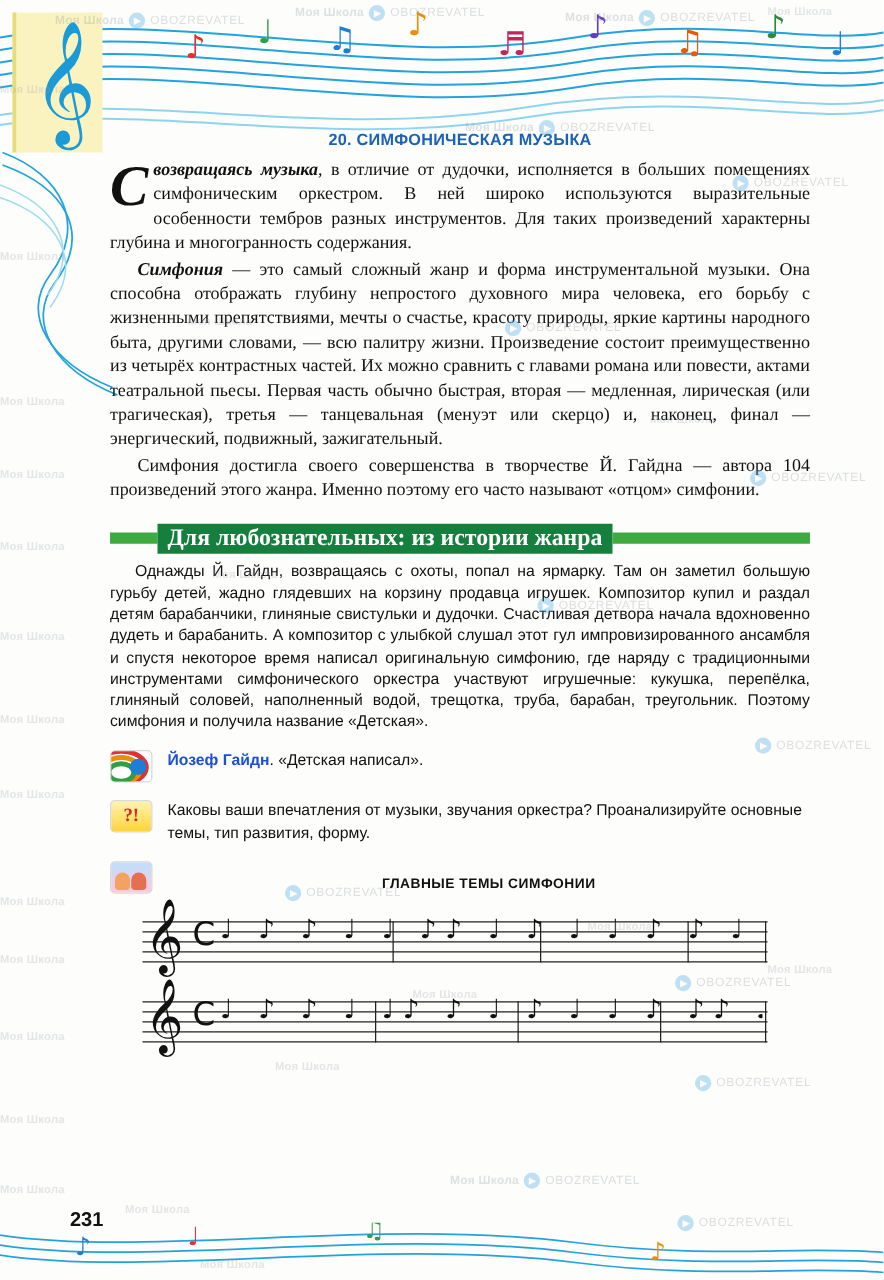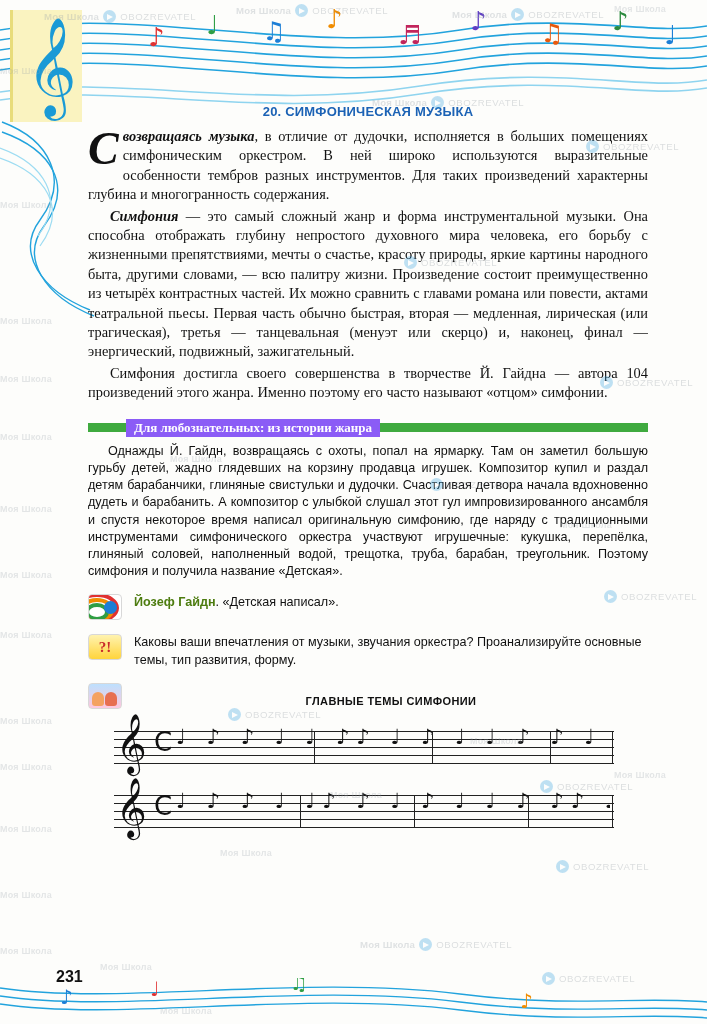--- a/index.html
+++ b/index.html
@@ -102,24 +102,24 @@
     align-items: center;
     gap: 0px;
   }
   .gbar {
     height: 9px;
     background: #3faa3f;
     flex: 0 0 38px;
   }
   .gbar.right { flex: 1 1 auto; }
   .curious-head .label {
-    background: #8b5cf6;
+    background: #15803d;
     color: #fff;
     font-weight: bold;
-    font-size: 13px;
+    font-size: 19px;
     padding: 1px 8px;
     white-space: nowrap;
     font-family: "Liberation Serif", serif;
   }
 
   .curious-body p {
     font-family: "Liberation Sans", sans-serif;
     font-size: 12.6px;
     line-height: 17.2px;
     text-align: justify;
@@ -165,21 +165,21 @@
   .icon-badge.photo .p2 { position:absolute; right:4px; bottom:2px; width:12px; height:14px; border-radius:6px 6px 3px 3px; background:#e76f51; }
 
   .icon-text {
     flex: 1 1 auto;
     font-family: "Liberation Sans", sans-serif;
     font-size: 12.6px;
     line-height: 17.4px;
     color: #111;
   }
   .icon-text .green {
-    color: #4d7c0f;
+    color: #1d4ed8;
     font-weight: bold;
     margin-top: 24px;
   }
 
   
   .themes-title {
     text-align: center;
     font-family: "Liberation Sans", sans-serif;
     font-weight: bold;
     font-size: 11px;

